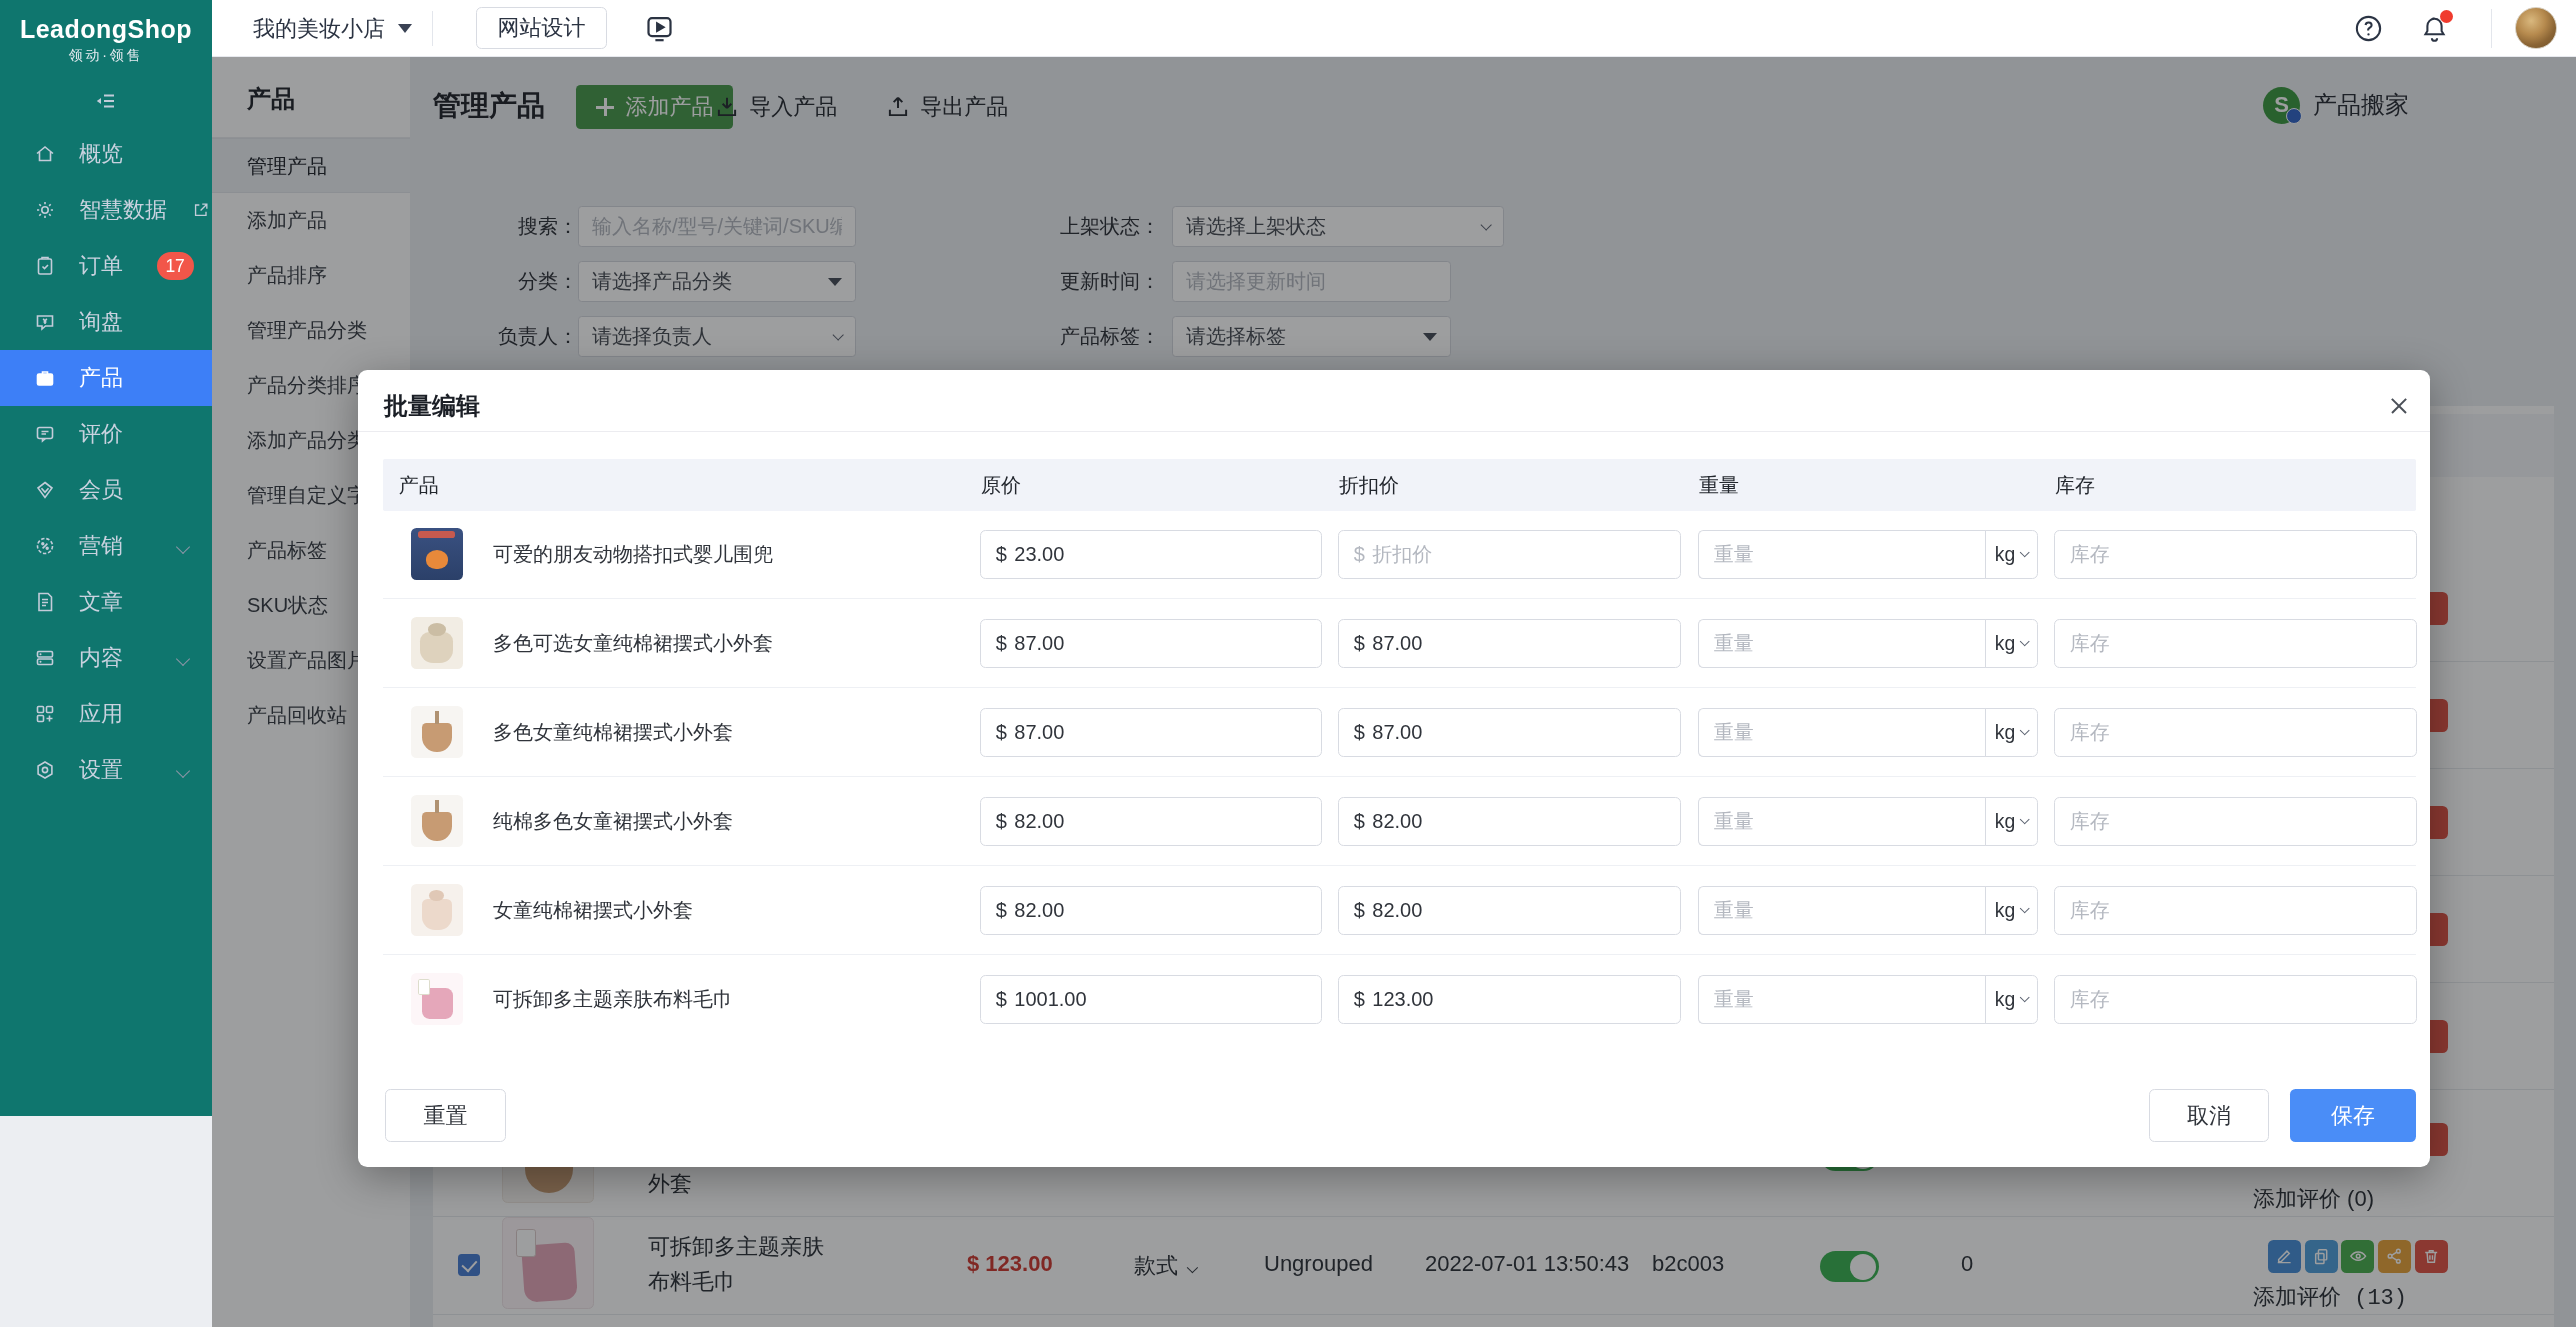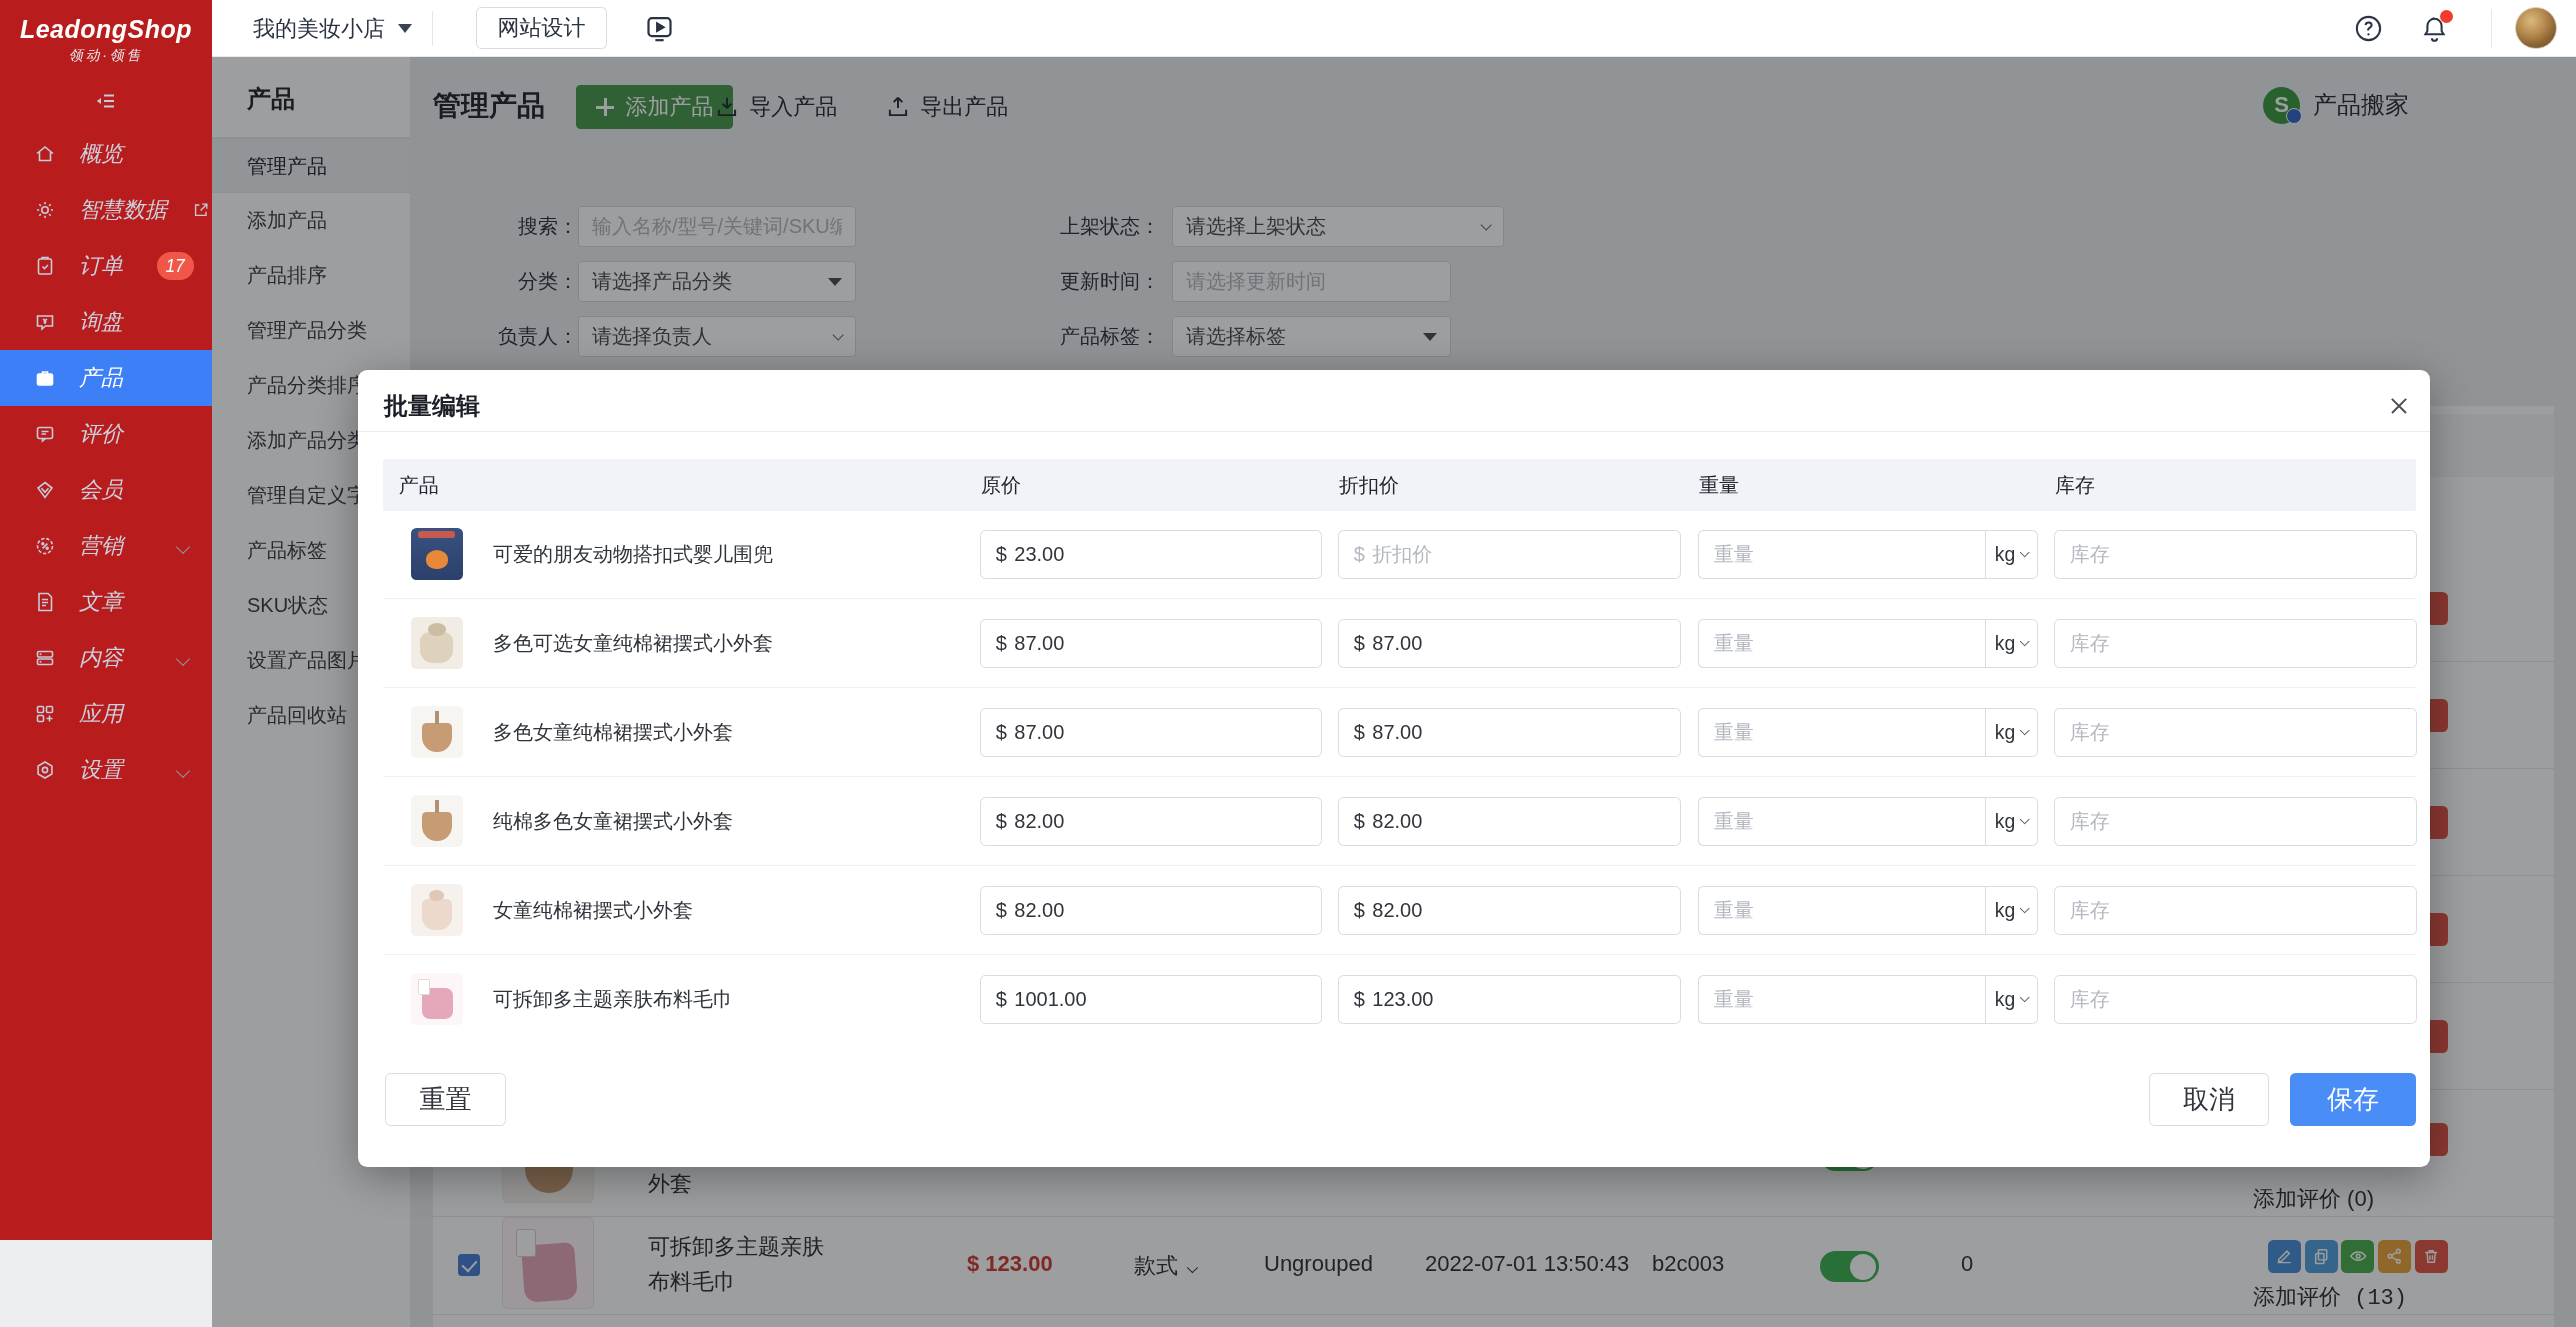--- a/index.html
+++ b/index.html
@@ -2,21 +2,21 @@
 <html style="font-size:14.8px"><head>
 <meta charset="utf-8">
 <style>
   * { margin:0; padding:0; box-sizing:border-box; }
   html,body { width:2576px; height:1328px; overflow:hidden; }
   body { position:relative; font-family:"Liberation Sans", sans-serif; background:#eceef2; color:#23272e; }
   input { border:none; outline:none; background:transparent; font-family:inherit; font-size:20px; color:#30343b; width:100%; }
   input::placeholder { color:#b4b8c0; }
 
   
-  .sidebar { position:absolute; left:0; top:0; width:212px; height:1240px; background:#b91c1c; z-index:60;font-style:italic; }
+  .sidebar { position:absolute; left:0; top:0; width:212px; height:1116px; background:#0f766e; z-index:60; }
   .logo { text-align:center; padding-top:14.8px; color:#fff; }
   .logo-title { font-size:25px; font-weight:bold; letter-spacing:0.5px; }
   .logo-sub { font-size:14px; letter-spacing:2.8px; margin-top:3.7px; color:#e8ecf2; }
   .collapse { width:24px; height:24px; margin:24px auto 13px auto; cursor:pointer; }
   .nav { margin-top:1.8px; }
   .nav-item { position:relative; height:56px; display:flex; align-items:center; padding-left:33px; gap:22px; color:#c9d2df; font-size:22px; cursor:pointer; }
   .nav-item.active { background:#3d7ff7; color:#fff; }
   .nicon { width:24px; height:24px; display:inline-flex; }
   .nbadge { position:absolute; right:18.4px; top:14px; min-width:37px; height:28px; background:#f25649; color:#fff; border-radius:14px; font-size:17.5px; display:flex; align-items:center; justify-content:center; padding:0 7.4px; }
   .nchev { position:absolute; right:24px; top:24px; width:10px; height:10px; border-right:1.8px solid #8b95a6; border-bottom:1.8px solid #8b95a6; transform:rotate(45deg); }
@@ -119,21 +119,21 @@
   .th2, .th3 { background:#f7f5f2; }
   .th2 .sh1, .th3 .sh1 { left:11px; top:16.6px; width:29.5px; height:29.5px; background:#c79b73; border-radius:4.6px 4.6px 14.8px 14.8px; }
   .th2 .sh2, .th3 .sh2 { left:24px; top:4.6px; width:3.7px; height:13px; background:#b09272; }
   .th4 { background:#f6f1ec; }
   .th4 .sh1 { left:11px; top:14.8px; width:29.5px; height:31px; background:#ecd9cb; border-radius:5.5px 5.5px 13px 13px; }
   .th4 .sh2 { left:18.4px; top:5.5px; width:14.8px; height:11px; background:#e0c8b6; border-radius:50%; }
   .th5 { background:#fdf6f8; }
   .th5 .sh1 { left:11px; top:14.8px; width:31px; height:31px; background:#e5a7ba; border-radius:7.4px; }
   .th5 .sh2 { left:6.5px; top:5.5px; width:12px; height:15.7px; background:#fff; border:0.9px solid #ddc; border-radius:1.8px; }
   
-  .mbtn { position:absolute; top:703px; height:53px; border-radius:5.5px; font-size:26px; display:flex; align-items:center; justify-content:center; cursor:pointer; }
+  .mbtn { position:absolute; top:719px; height:53px; border-radius:5.5px; font-size:22px; display:flex; align-items:center; justify-content:center; cursor:pointer; }
   .btn-ghost { border:0.9px solid #d8dbe2; background:#fff; color:#30343b; }
   .reset-btn { left:27px; width:121px; }
   .cancel-btn { left:1791px; width:120px; }
   .save-btn { left:1932px; width:126px; background:#4a8df7; color:#fff; }
   svg { display:block; }
 </style>
 </head>
 <body>
 
 <div class="bg">

